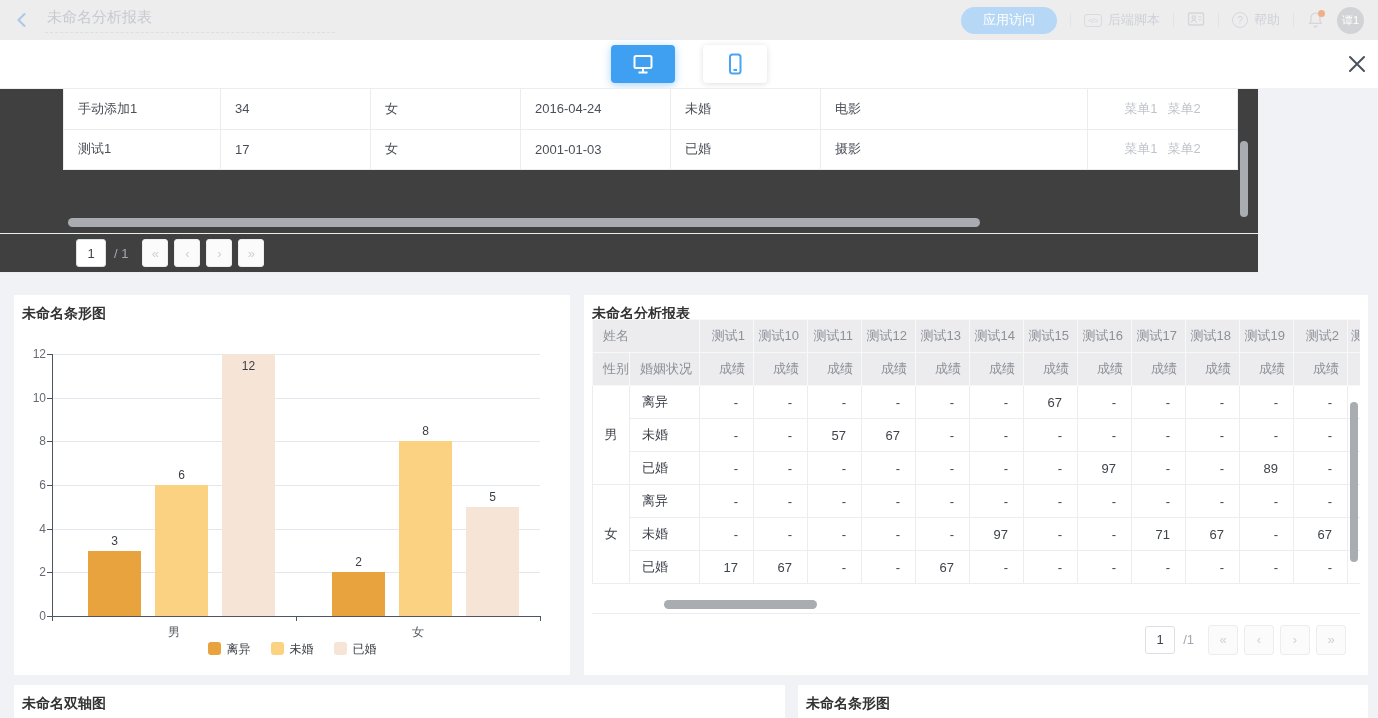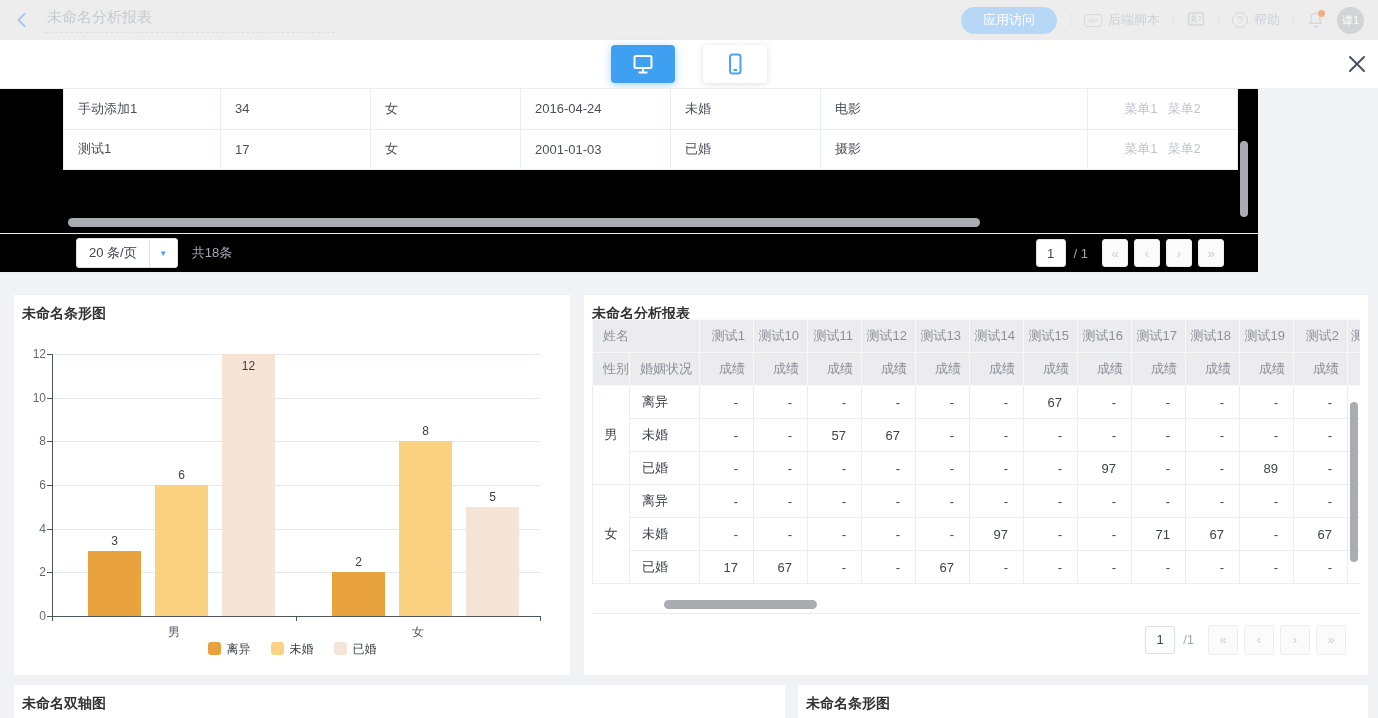--- a/index.html
+++ b/index.html
@@ -32,21 +32,21 @@
   .device-toggle { position:absolute; left:50%; top:5px; transform:translateX(-50%); display:flex; gap:28px; }
   .dev-btn { width:64px; height:38px; border-radius:4px; border:none; background:#fff; cursor:pointer;
              box-shadow:0 1px 6px rgba(0,0,0,0.13); display:flex; align-items:center; justify-content:center; }
   .dev-btn.active { background:#3fa0f1; box-shadow:0 2px 8px rgba(63,160,241,0.45); }
   .close-btn { position:absolute; right:9px; top:13px; width:24px; height:24px; background:none; border:none; padding:0; cursor:pointer; }
 
   
   .content { position:absolute; top:88px; left:0; width:1378px; height:630px; background:#f0f2f5; }
 
   
-  .table-card { position:absolute; left:0; top:0; width:1258px; height:184px; background:#000000; border-top:1px solid #ebedef; }
+  .table-card { position:absolute; left:0; top:0; width:1258px; height:184px; background:#404040; border-top:1px solid #ebedef; }
   .main-table { position:absolute; left:63px; top:0; width:1174px; border-collapse:collapse; table-layout:fixed;
                 font-size:13px; color:#4b5058; border-right:1px solid #eaedf0; }
   .main-table td { height:40px; border-bottom:1px solid #eaedf0; border-left:1px solid #eaedf0;
                    padding:0 14px; white-space:nowrap; overflow:hidden; background:#fff; }
   .main-table td.num { text-align:left; }
   .main-table td.actions { text-align:center; color:#c0c4cb; padding:0 4px; }
   .main-table td.actions span { margin:0 5px; cursor:pointer; }
   .vbar { position:absolute; left:1240px; top:52px; width:8px; height:76px; background:#a9adb2; border-radius:4px; }
   .hbar { position:absolute; left:68px; top:129px; width:912px; height:9px; background:#a9adb2; border-radius:5px; }
   .pg-bar { position:absolute; left:0; top:144px; width:100%; height:40px; border-top:1px solid #ebedef;
@@ -202,27 +202,20 @@
               <td>2001-01-03</td>
               <td>已婚</td>
               <td>摄影</td>
               <td class="actions"><span>菜单1</span><span>菜单2</span></td>
             </tr>
           </tbody>
       </table>
       <div class="vbar"></div>
       <div class="hbar"></div>
       <div class="pg-bar">
-        <div class="pg-left">
-          <div class="pagesize">
-            <span class="ps-label">20 条/页</span>
-            <span class="ps-caret">▼</span>
-          </div>
-          <span class="total">共18条</span>
-        </div>
         <div class="pg-right">
           <input class="pg-input" value="1" style="">
           <span class="pg-of">/ 1</span>
           <button class="pg-btn">«</button>
           <button class="pg-btn">‹</button>
           <button class="pg-btn">›</button>
           <button class="pg-btn">»</button>
         </div>
       </div>
     </section>

